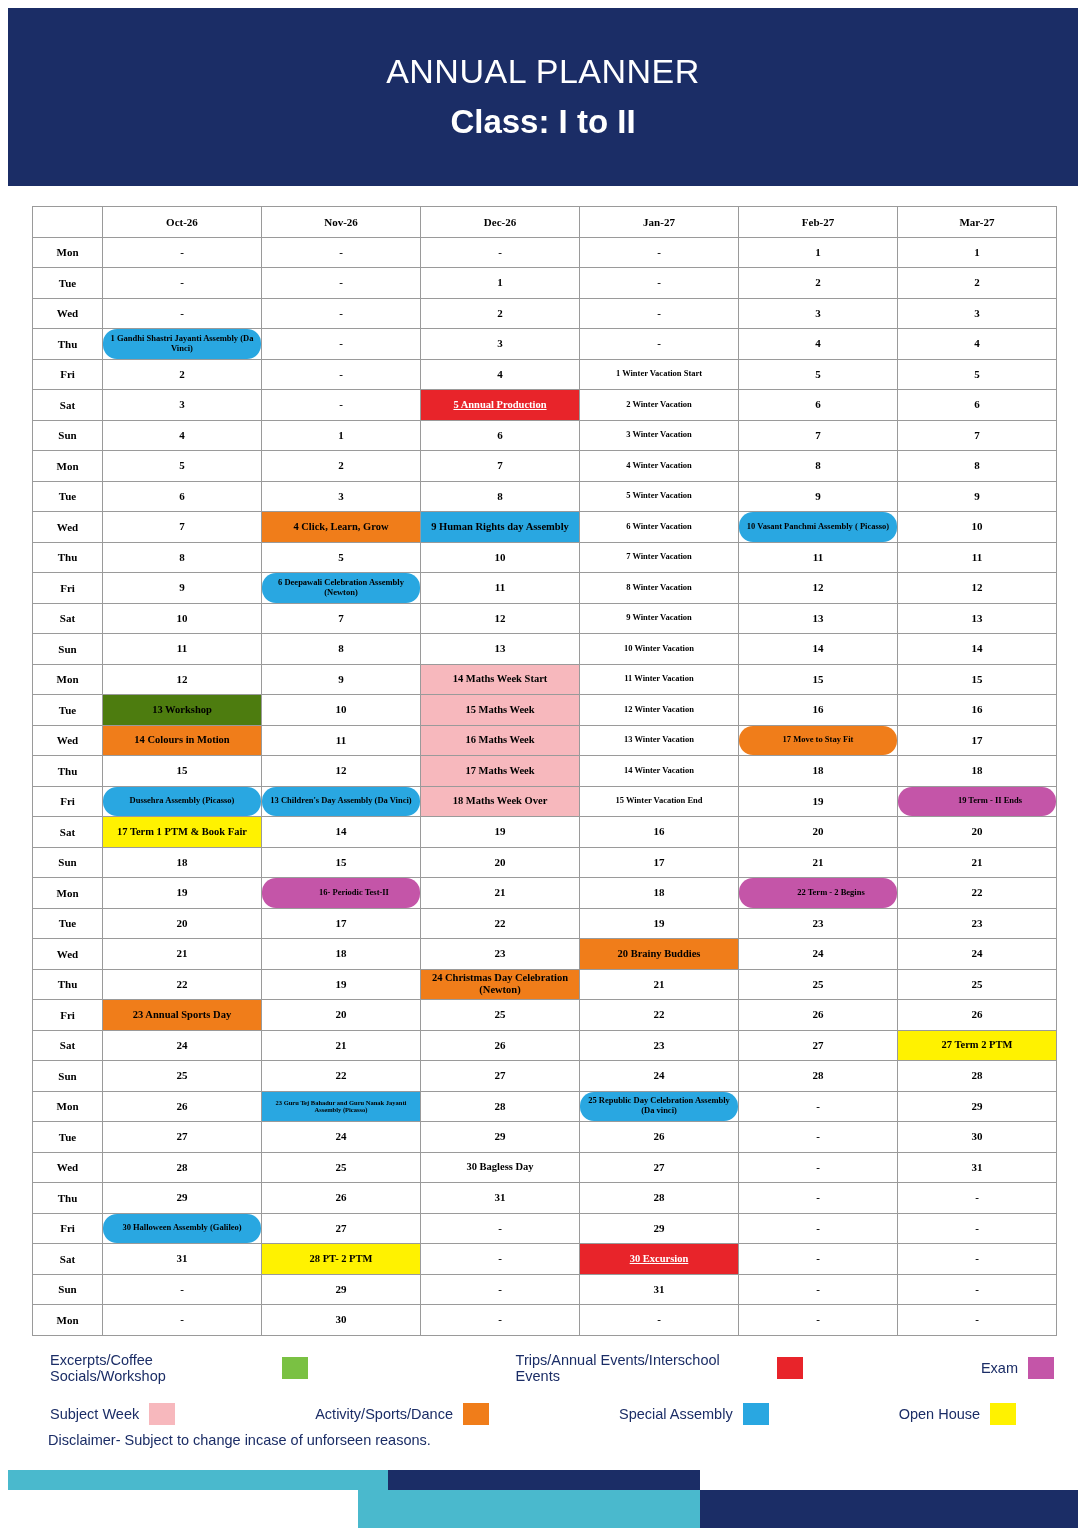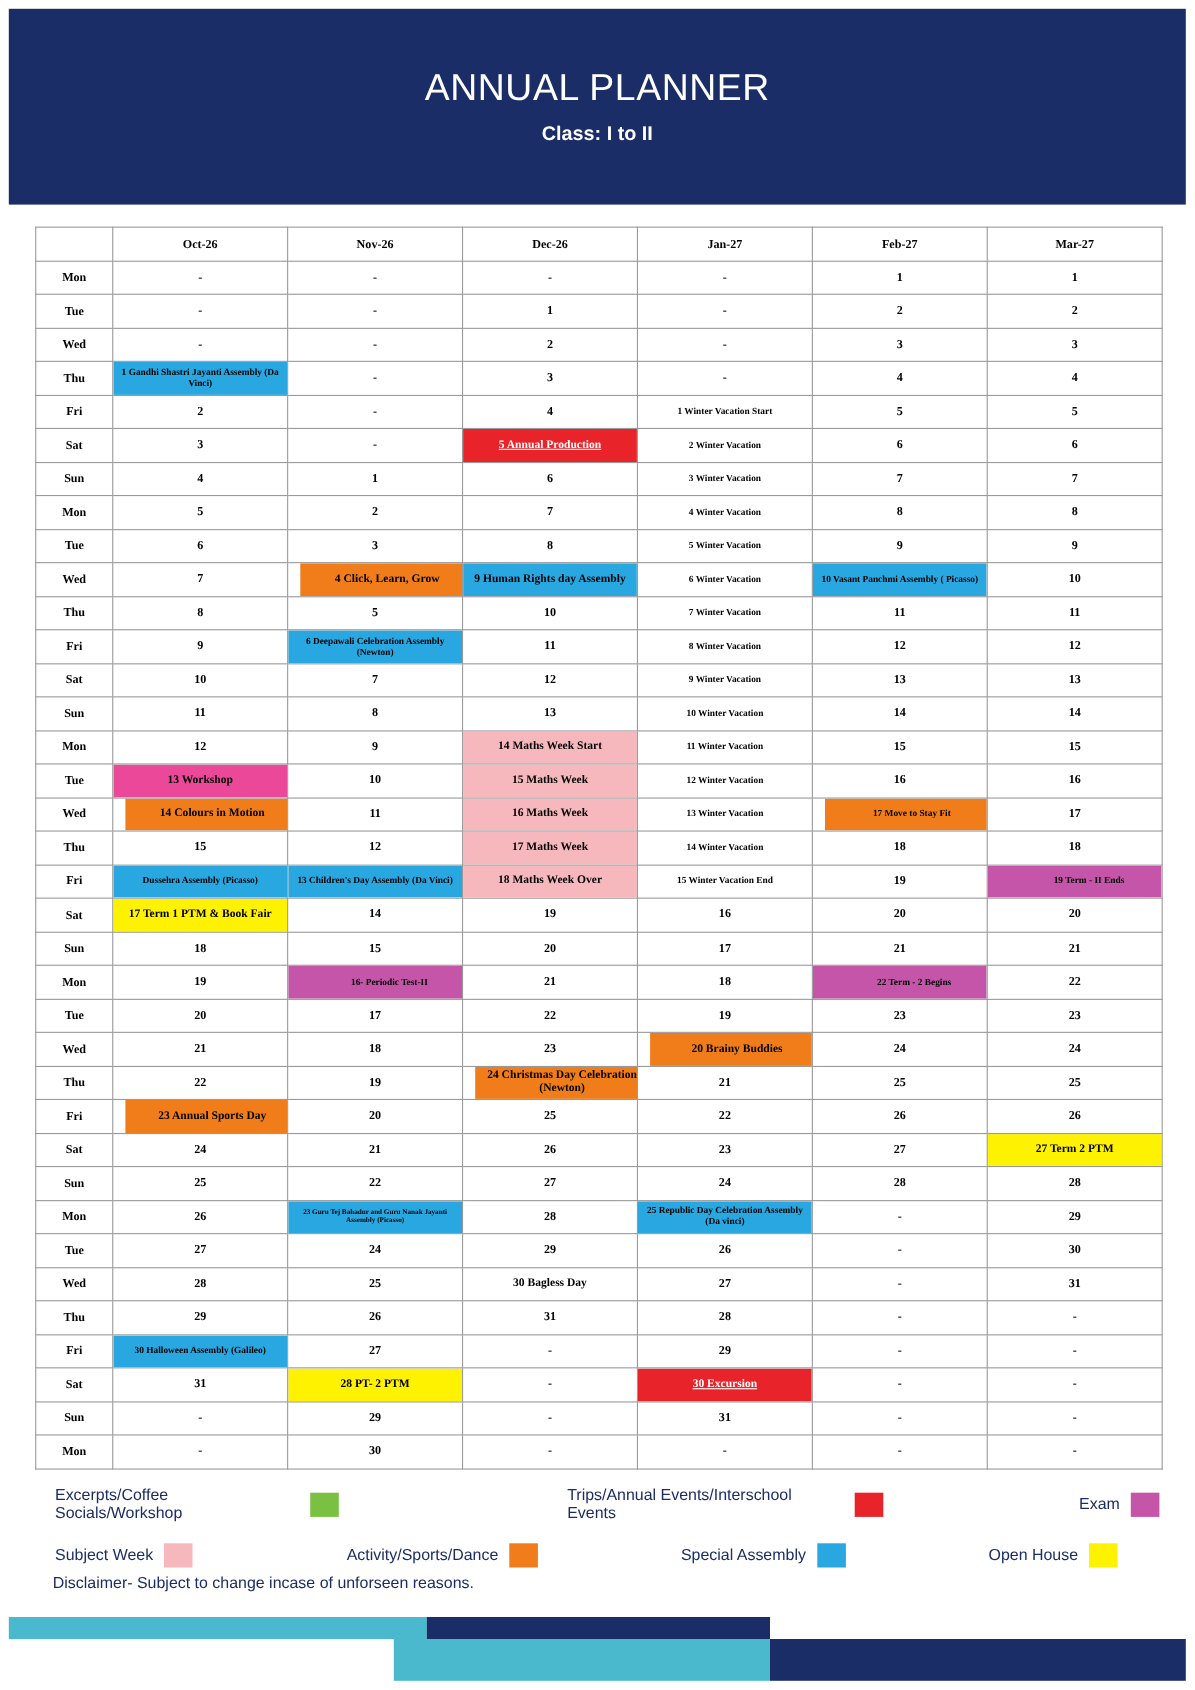--- a/index.html
+++ b/index.html
@@ -15,21 +15,21 @@
   .header {
     position: absolute; left: 8px; top: 8px; width: 1070px; height: 178px;
     background: #1b2d66;
     color: #ffffff;
     display: flex; flex-direction: column; align-items: center; justify-content: center;
   }
   .header .title {
     font-size: 34px; font-weight: normal; letter-spacing: 0.5px; line-height: 1.1;
     margin-bottom: 12px;
   }
-  .header .subtitle { font-size: 18px; font-weight: bold; }
+  .header .subtitle { font-size: 33px; font-weight: bold; }
 
   
   .table-wrap { position: absolute; left: 32px; top: 206px; width: 1022px; }
   table.planner { border-collapse: collapse; width: 1022px; table-layout: fixed; }
   table.planner td, table.planner th {
     border: 1px solid #9a9a9a;
     text-align: center;
     vertical-align: middle;
     font-size: 11px;
     color: #000;
@@ -54,27 +54,27 @@
   }
   .cellbox {
     display: flex; align-items: center; justify-content: center;
     height: 100%; width: 100%;
     padding: 1px 2px;
     line-height: 1.15;
   }
   
   .ev { font-weight: bold; }
   .ev-sm { font-size: 10.5px; }
-  .ev-xs { font-size: 8.5px; }
+  .ev-xs { font-size: 8.5px; border-radius: 14px; }
   .ev-xxs { font-size: 6.5px; }
-  .c-green  { background:#ec4899; }
+  .c-green  { background:#4d7c0f; }
   .c-red    { background:#e8242a; color:#ffffff;text-decoration:underline; }
   .c-purple { background:#c455a8;padding-left:28px; }
   .c-pink   { background:#f7b8bd; }
-  .c-orange { background:#f07d1a;margin-left:11px; }
+  .c-orange { background:#f07d1a; }
   .c-blue   { background:#29a7e1; }
   .c-yellow { background:#fff200; }
 
   
   .legend { position: absolute; left: 32px; top: 1345px; width: 1022px; font-size: 14.5px; color:#1b2d66; }
   .legend .row { display: flex; align-items: center; height: 46px; }
   .legend .item { display: flex; align-items: center; }
   .legend .swatch { width: 26px; height: 22px; margin-left: 10px; display:inline-block; }
   .lg1 .i1 { margin-left: 18px; }
   .lg1 .i2 { margin-left: 208px; }

